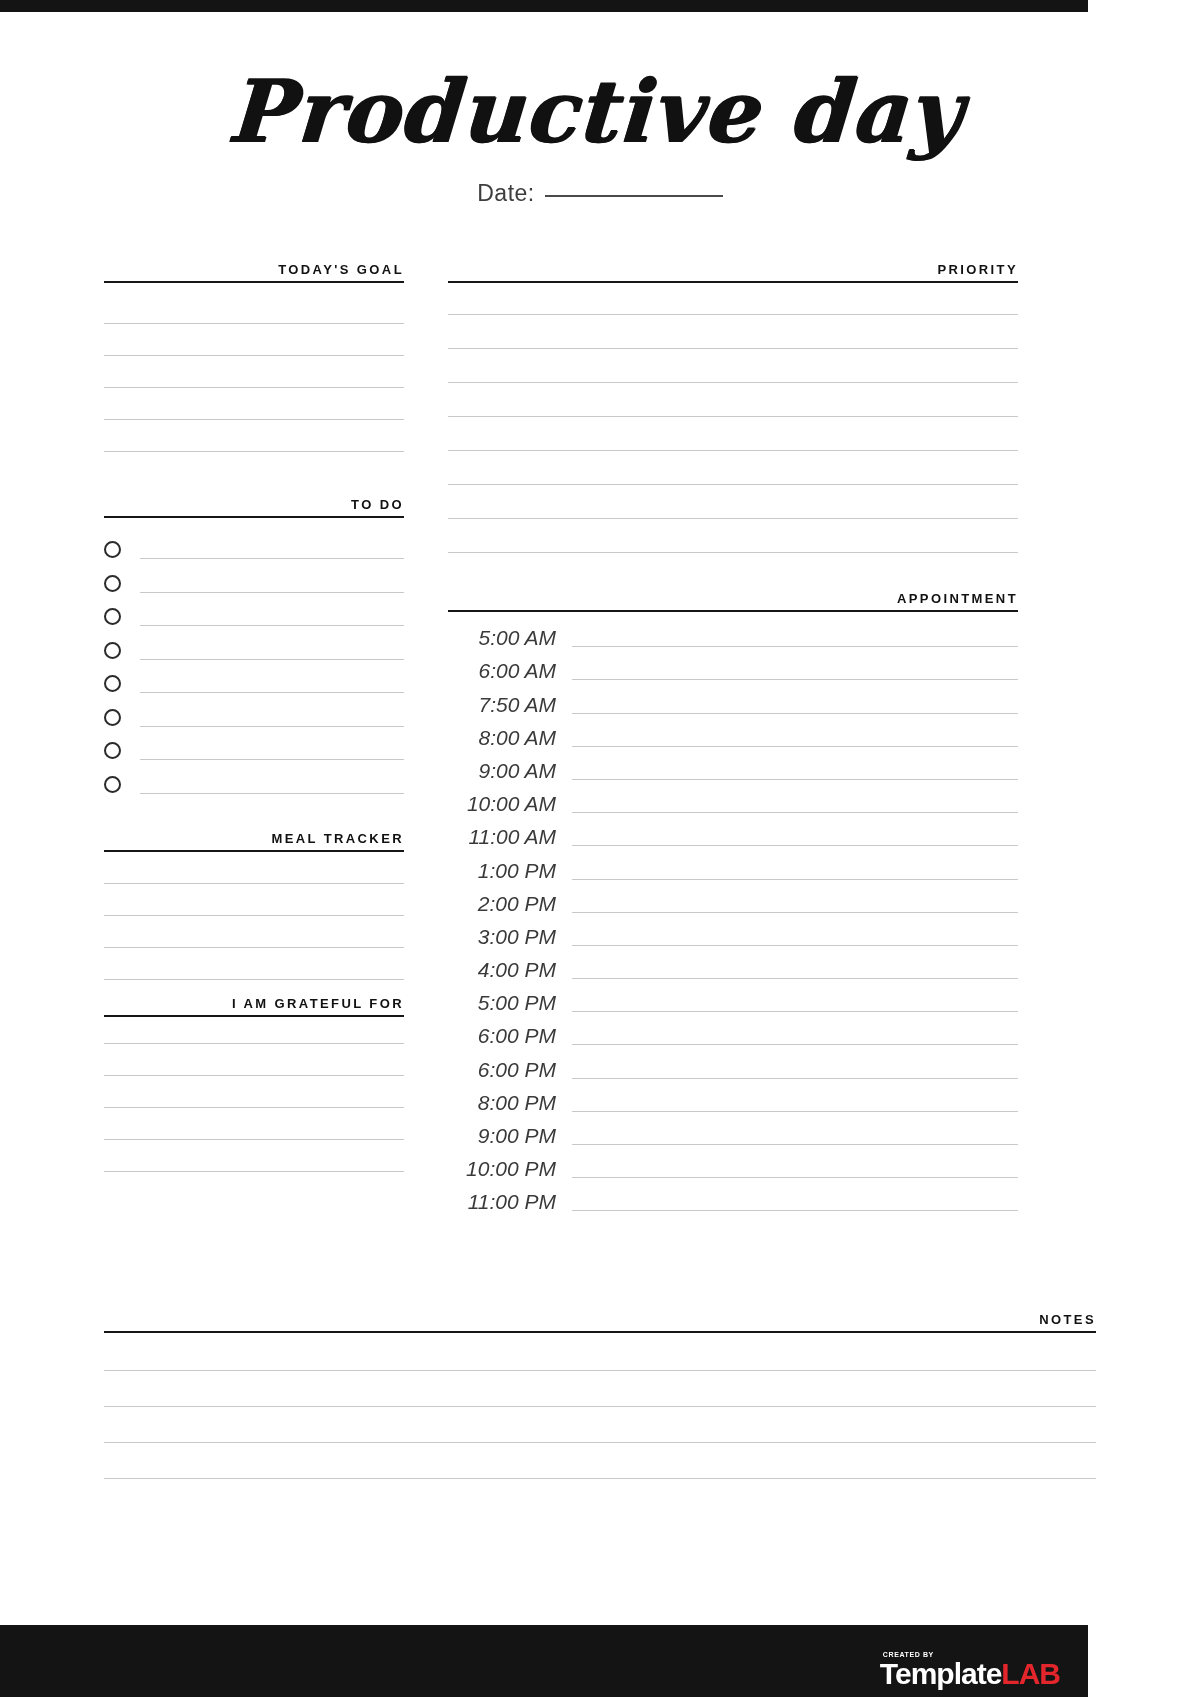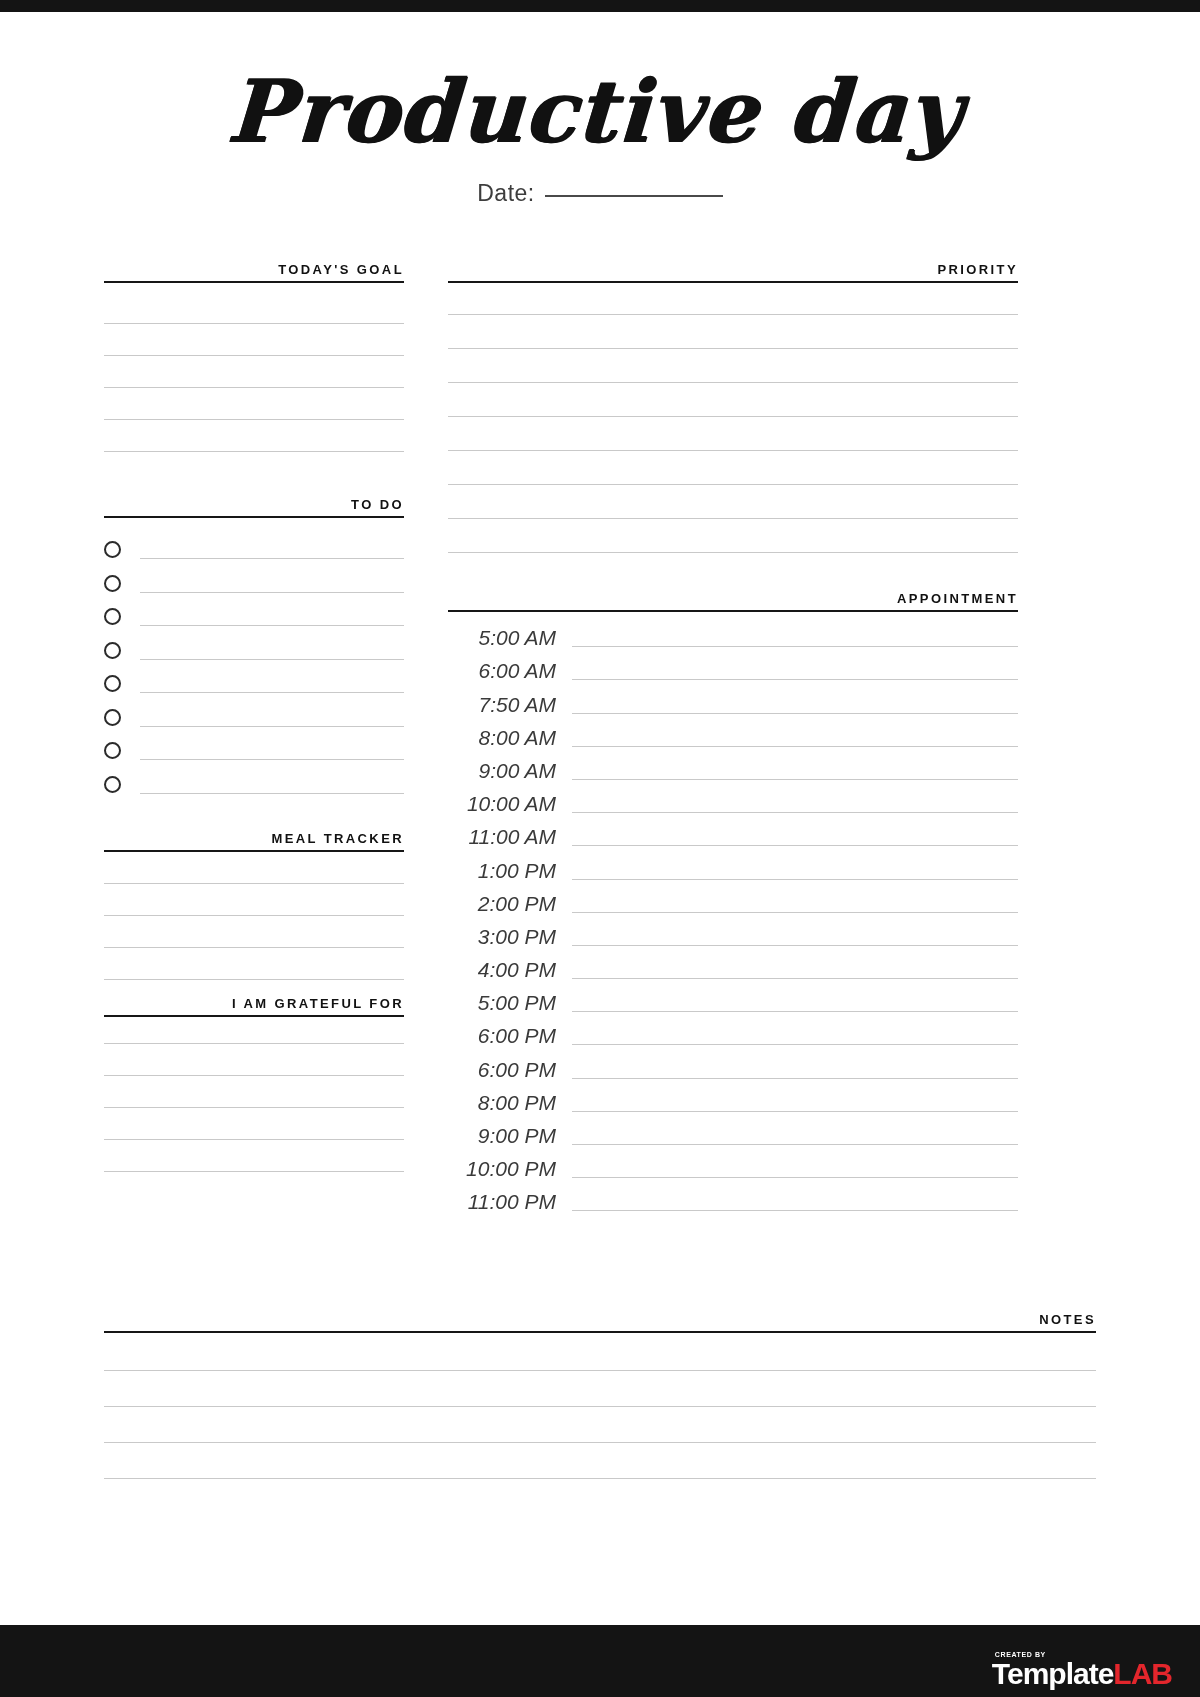--- a/index.html
+++ b/index.html
@@ -19,21 +19,21 @@
   .page {
     position: absolute;
     left: 0; top: 0;
     width: 1200px;
     height: 1697px;
     background: #ffffff;
   }
   .edge-bar {
     position: absolute;
     left: 0;
-    width: 1200px;
+    width: 1088px;
     background: #141414;
   }
   .edge-bar.top { top: 0; height: 12px; }
   .edge-bar.bottom { bottom: 0; height: 72px; }
 
   .sheet {
     position: absolute;
     left: 12px;
     top: 12px;
     width: 1176px;

